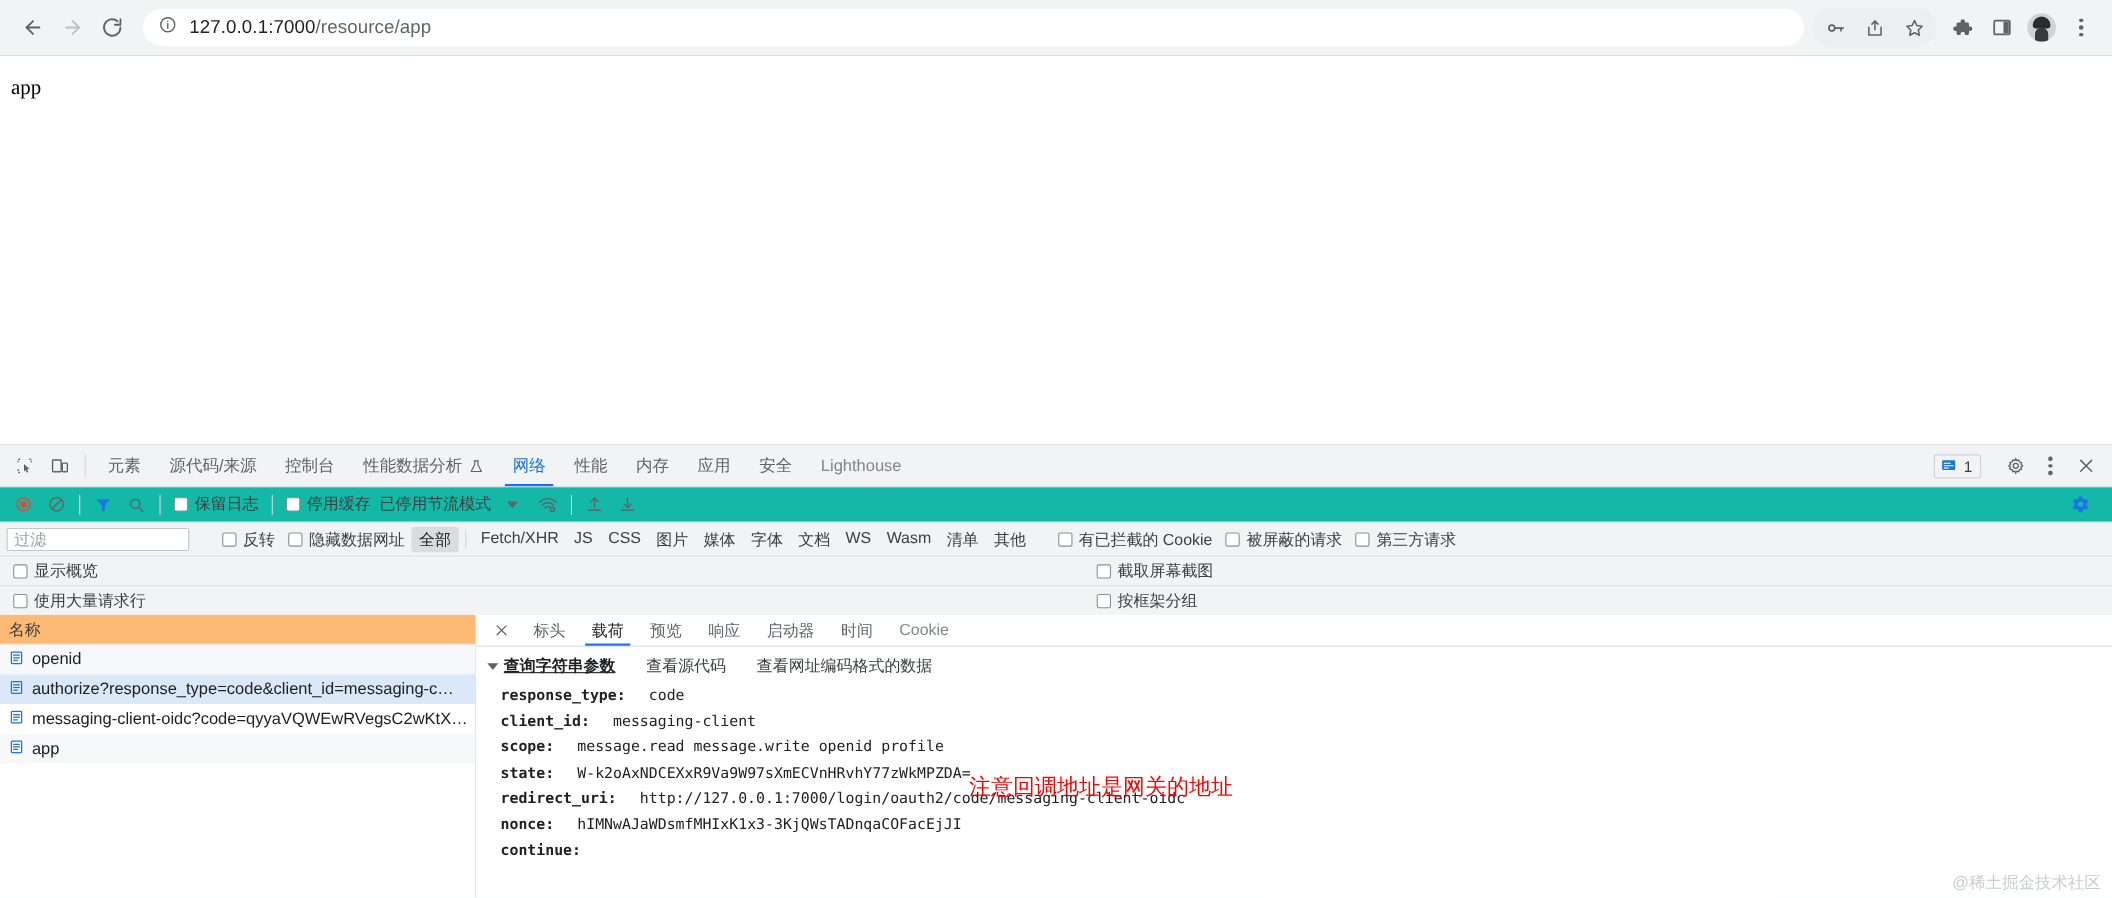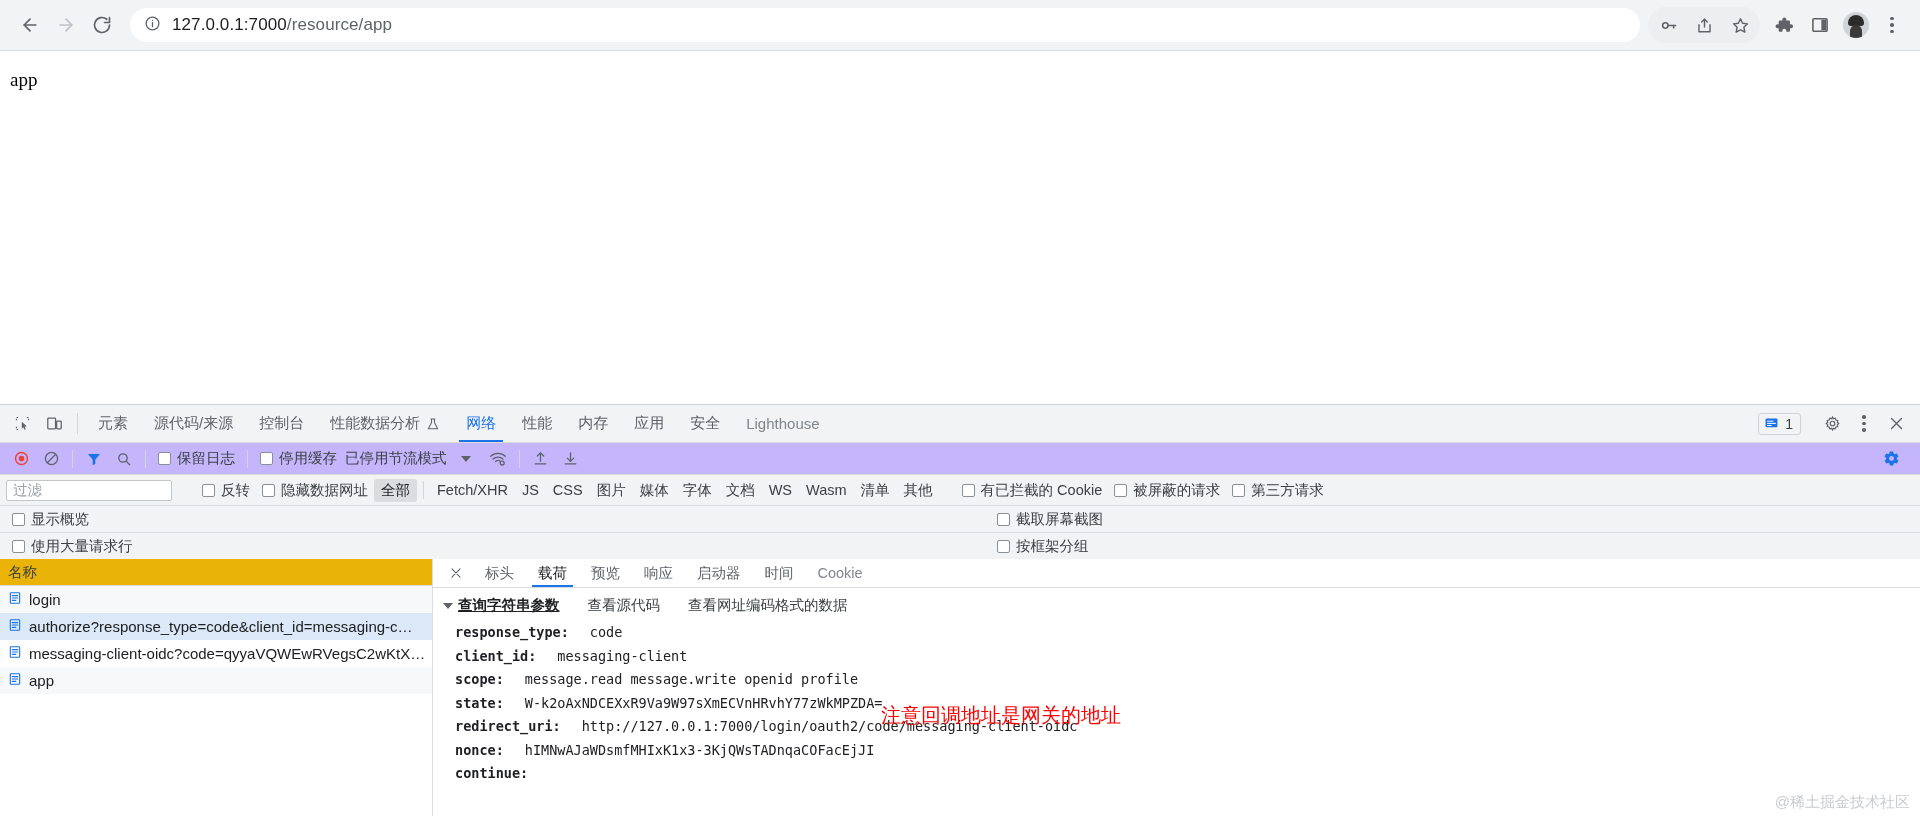--- a/index.html
+++ b/index.html
@@ -94,21 +94,21 @@
   .dt-tabbar-right { margin-left: auto; display: flex; align-items: center; padding-right: 8px; }
   .msg-badge {
     display: flex; align-items: center; gap: 6px;
     border: 1px solid #d0d3d6; border-radius: 3px; padding: 2px 7px 2px 5px;
     background: #f1f3f4;
   }
   .msg-badge .count { color: #3c4043; font-size: 14px; }
 
   .dt-toolbar {
     height: 32px; display: flex; align-items: center; gap: 0;
-    border-bottom: 1px solid #dadce0; padding: 0 6px; background: #c4b5fd;
+    border-bottom: 1px solid #dadce0; padding: 0 6px; background: #14b8a6;
   }
   .tool-ico { width: 30px; height: 26px; display: flex; align-items: center; justify-content: center; }
   .vsep { width: 1px; height: 18px; background: #d3d6d9; margin: 0 6px; }
   .cb-wrap { display: flex; align-items: center; gap: 6px; padding: 0 6px; white-space: nowrap; }
   .cbox {
     width: 13px; height: 13px; border: 1px solid #8a8f94; border-radius: 2px;
     background: #fff; flex: 0 0 auto;
   }
   .cb-label { font-size: 14.5px; color: #3c4043; }
   .dd-label { font-size: 14.5px; color: #3c4043; padding-left: 2px; }
@@ -141,21 +141,21 @@
   .optrow-inner { position: relative; width: 100%; display: flex; align-items: center; }
 
   
   .dt-body { flex: 1 1 auto; display: flex; min-height: 0; background: #fff; }
   .req-list {
     width: 433px; flex: 0 0 433px; border-right: 1px solid #dadce0;
     background: #fff; display: flex; flex-direction: column;
   }
   .req-head {
     height: 27px; border-bottom: 1px solid #dadce0; display: flex; align-items: center;
-    padding-left: 8px; font-size: 14.5px; color: #3c4043; background: #eab308; text-align: center;
+    padding-left: 8px; font-size: 14.5px; color: #3c4043; background: #fdba74; text-align: center;
   }
   .req-row {
     height: 27px; display: flex; align-items: center; gap: 7px; padding-left: 8px;
     font-size: 15px; color: #202124; white-space: nowrap; overflow: hidden;
   }
   .req-row.stripe { background: #f7f8f9; }
   .req-row.selected { background: #dbe8f7; }
   .doc-icon { flex: 0 0 auto; }
   .req-name { overflow: hidden; text-overflow: ellipsis; }
 
@@ -531,21 +531,21 @@
         <span>名称</span>
       </div>
 
       <div class="req-row stripe">
         <span class="doc-icon">
           <svg width="14" height="14" viewBox="0 0 24 24" fill="none" stroke="#1a73e8" stroke-width="1.9">
               <rect x="4" y="3" width="16" height="18" rx="1.3"></rect>
               <path d="M7.5 8h9M7.5 12h9M7.5 16h6" stroke-linecap="round"></path>
             </svg>
         </span>
-        <span class="req-name">login</span>
+        <span class="req-name">openid</span>
       </div>
 
       <div class="req-row selected">
         <span class="doc-icon">
           <svg width="14" height="14" viewBox="0 0 24 24" fill="none" stroke="#1a73e8" stroke-width="1.9">
               <rect x="4" y="3" width="16" height="18" rx="1.3"></rect>
               <path d="M7.5 8h9M7.5 12h9M7.5 16h6" stroke-linecap="round"></path>
             </svg>
         </span>
         <span class="req-name">authorize?response_type=code&amp;client_id=messaging-c…</span>

